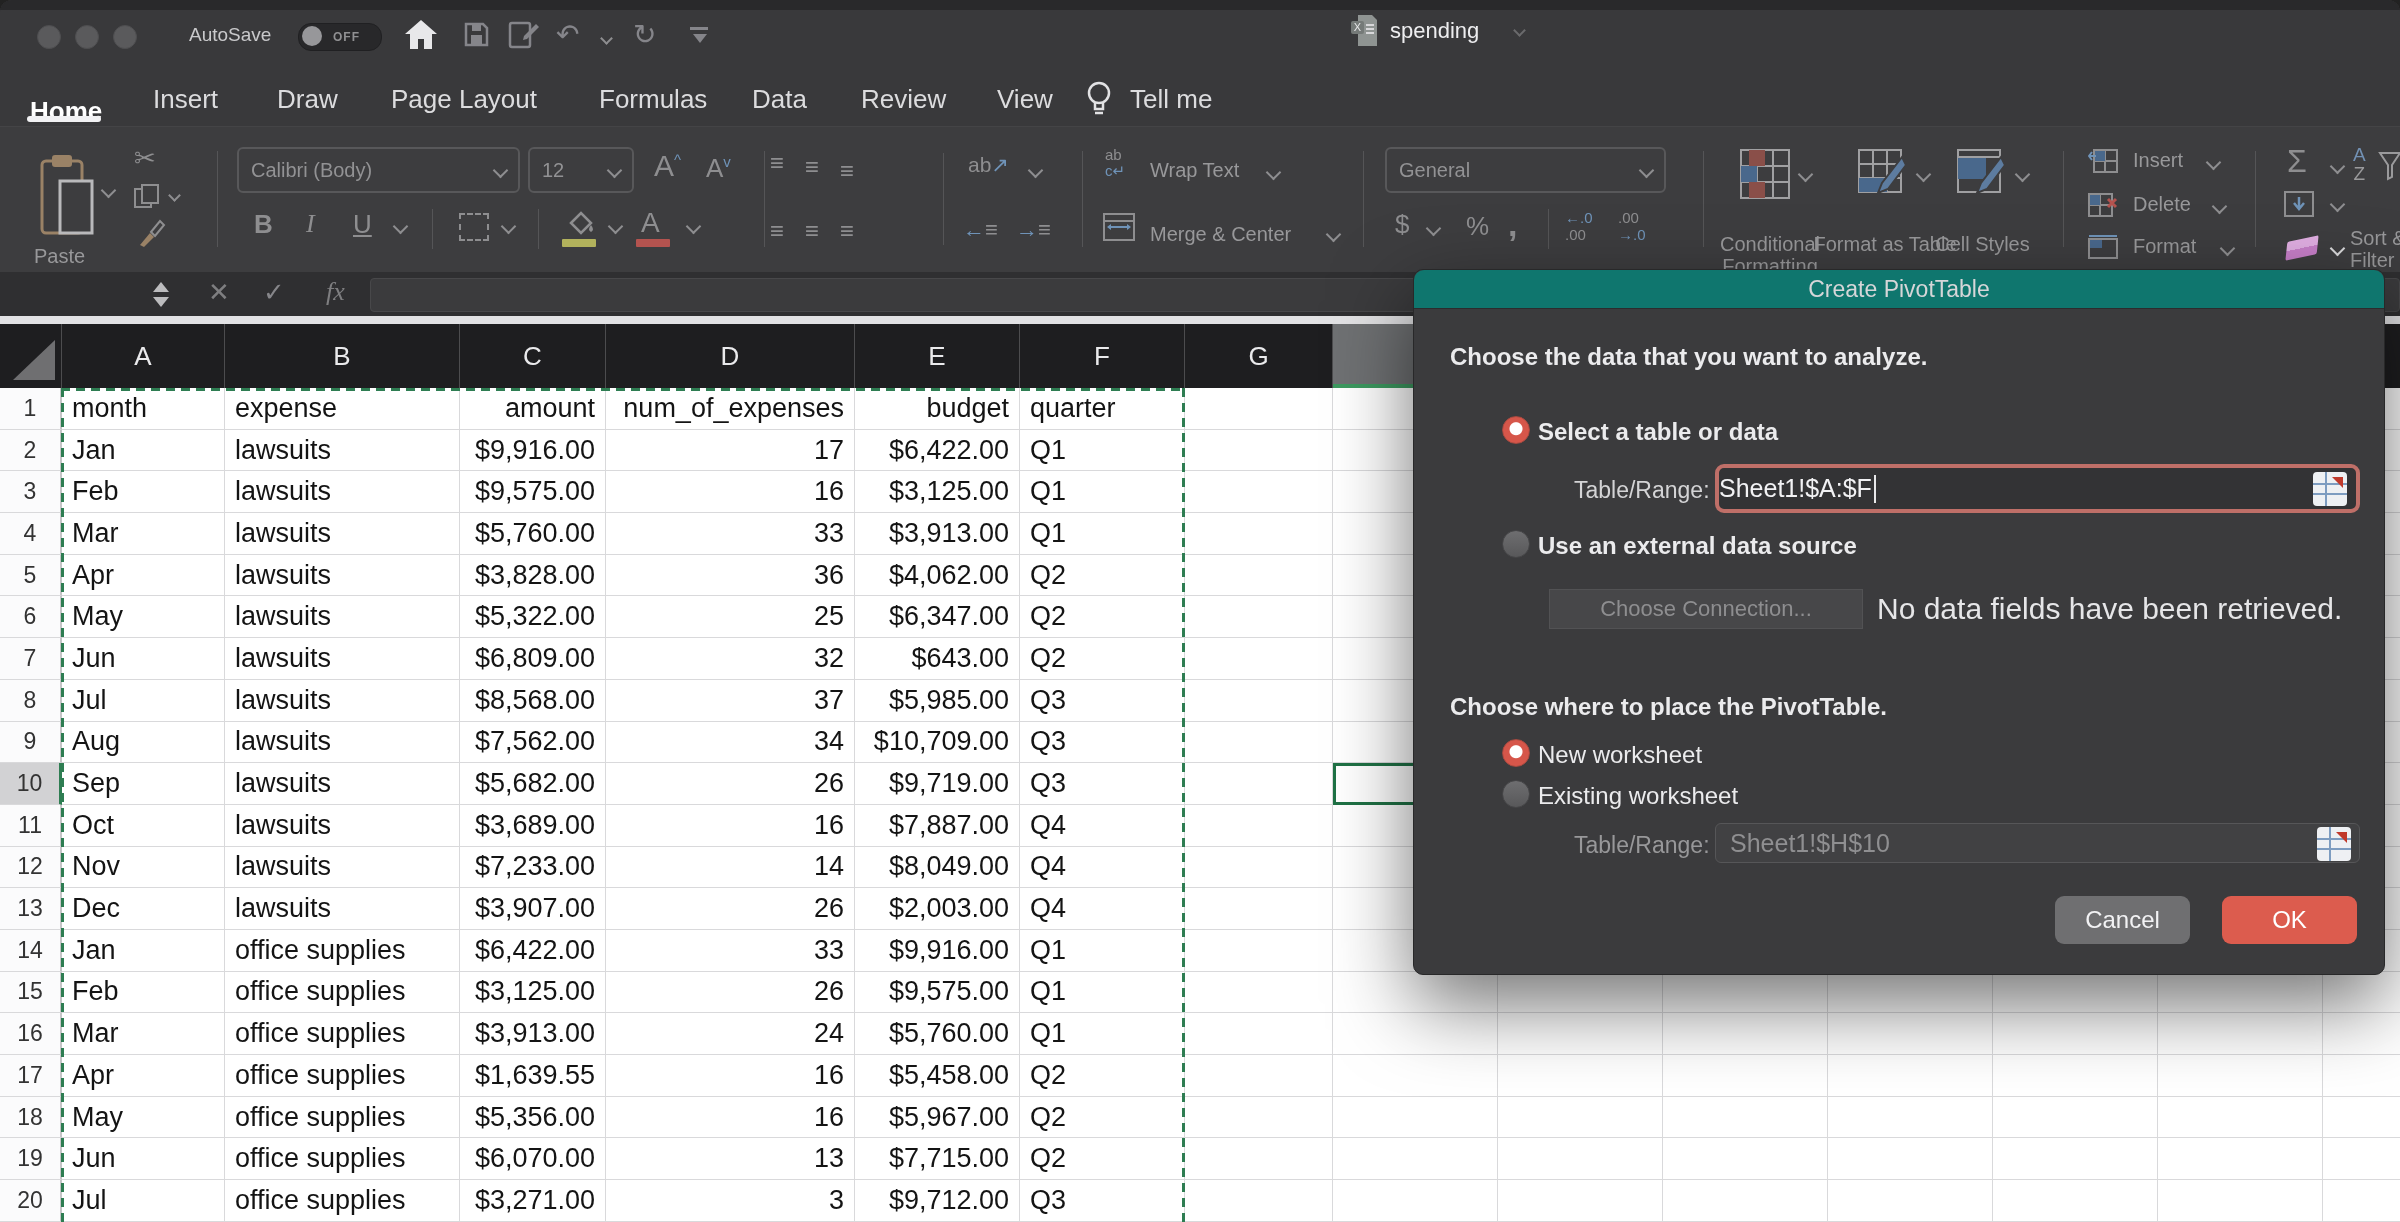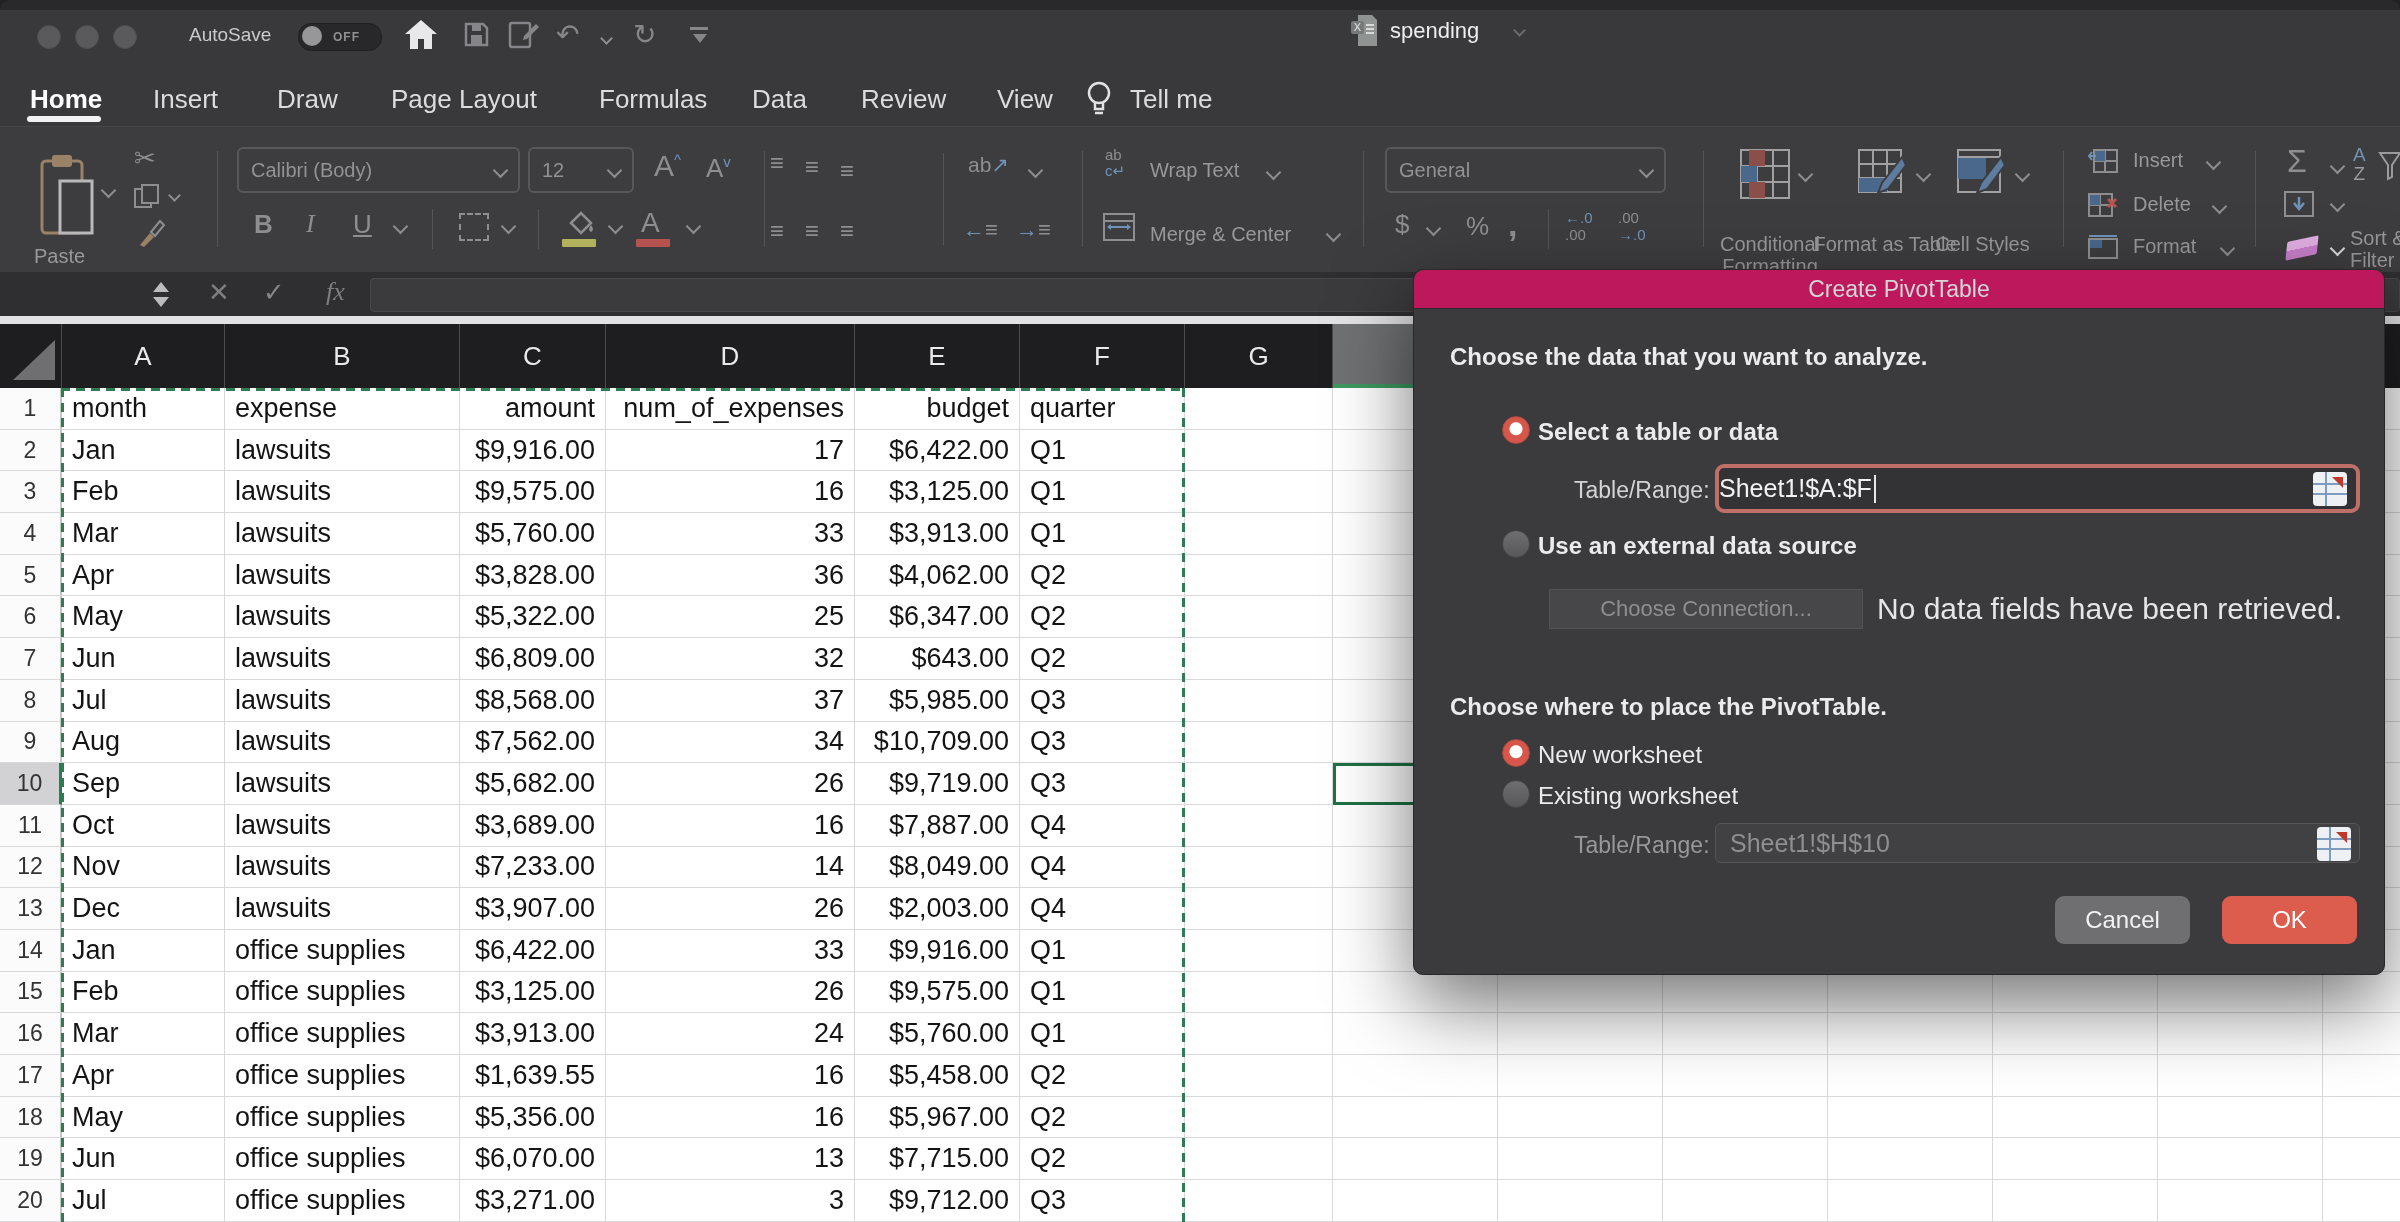--- a/index.html
+++ b/index.html
@@ -13,21 +13,21 @@
   #topstrip{left:0;top:0;width:2400px;height:10px;background:#29292b;}
   .tl{position:absolute;top:25px;width:22px;height:22px;border-radius:50%;background:#5a5a5c;border:1px solid #4e4e50;}
   #autosave{left:189px;top:24px;font-size:19px;color:#c9c9cb;}
   #toggle{left:298px;top:23px;width:82px;height:26px;border-radius:13px;background:#28282a;border:1px solid #202022;}
   #toggle .knob{position:absolute;left:3px;top:2px;width:20px;height:20px;border-radius:50%;background:#97979a;}
   #toggle .off{position:absolute;left:34px;top:6px;font-size:12px;font-weight:bold;color:#909092;letter-spacing:1px;}
   .tbicon{position:absolute;top:18px;color:#85858a;font-size:28px;line-height:34px;}
   #doc-title{left:1390px;top:18px;font-size:22px;color:#ededef;}
   
   .tab{position:absolute;top:84px;font-size:26px;color:#dcdcde;}
-  .tab.active{font-weight:bold;color:#fff;}
+  .tab.active{font-weight:bold;color:#fff;margin-top:12px;}
   #tab-underline{left:27px;top:116px;width:74px;height:6px;border-radius:3px;background:#f2f2f4;}
   
   #ribbon{left:0;top:126px;width:2400px;height:146px;background:#3d3d3f;border-top:1px solid #444446;}
   #ribbon .lbl{color:#98989a;font-size:20px;}
   #ribbon .glyph{color:#8e8e90;}
   .combo{position:absolute;height:46px;border:2px solid #58585a;border-radius:6px;box-sizing:border-box;color:#929294;font-size:20px;display:flex;align-items:center;padding:0 12px;}
   .combo .chev{margin-left:auto;}
   .swatch{position:absolute;height:8px;width:34px;border-radius:1px;}
   .icon3x3{position:absolute;width:50px;height:50px;}
   .minigrid{position:absolute;width:30px;height:24px;}
@@ -51,21 +51,21 @@
   .rh{width:62px;box-sizing:border-box;background:#fbfbfc;border-right:2px solid #c6c6c8;border-bottom:1px solid #d9d9db;color:#333;font-size:23px;display:flex;align-items:center;justify-content:center;}
   .rh.sel{background:#d2d2d4;border-right:3px solid #2e7d52;}
   .cell{box-sizing:border-box;border-right:1px solid #d9d9db;border-bottom:1px solid #d9d9db;font-size:27px;color:#141414;padding:0 10px;display:flex;align-items:center;overflow:hidden;white-space:nowrap;}
   .cell.r{justify-content:flex-end;}
   .filler{flex:1;box-sizing:border-box;border-bottom:1px solid #d9d9db;background-image:repeating-linear-gradient(90deg,transparent 0 164px,#d9d9db 164px 165px);}
   .marq-v{position:absolute;width:3px;background:repeating-linear-gradient(180deg,#2e7d52 0 9px,transparent 9px 15px);z-index:4;}
   .marq-h{position:absolute;height:3px;background:repeating-linear-gradient(90deg,#2e7d52 0 9px,transparent 9px 15px);z-index:4;}
   #sel-cell{left:1333px;top:763px;width:147px;height:42px;border:3px solid #1f7145;box-sizing:border-box;z-index:5;}
   
   #dialog{left:1413px;top:269px;width:970px;height:704px;background:#3b3b3d;border:1px solid #282829;border-radius:10px;box-shadow:0 30px 80px rgba(0,0,0,.55);z-index:20;}
-  #dlg-titlebar{position:absolute;left:0;top:0;width:100%;height:38px;background:#be185d;border-radius:10px 10px 0 0;border-bottom:1px solid #2c2c2e;display:flex;align-items:center;justify-content:center;color:#d6d6d8;font-size:23px;}
+  #dlg-titlebar{position:absolute;left:0;top:0;width:100%;height:38px;background:#0f766e;border-radius:10px 10px 0 0;border-bottom:1px solid #2c2c2e;display:flex;align-items:center;justify-content:center;color:#d6d6d8;font-size:23px;}
   .dhead{position:absolute;font-size:24px;font-weight:bold;color:#ebebed;}
   .dlabel{position:absolute;font-size:23px;color:#d4d4d6;width:125px;text-align:left;}
   .radio{position:absolute;width:28px;height:28px;border-radius:50%;box-sizing:border-box;}
   .radio.on{background:radial-gradient(circle at 50% 45%,#fff 0 6px,#d6564a 7px);border:1px solid #a84a40;}
   .radio.off{background:linear-gradient(180deg,#6e6e70,#58585a);border:1px solid #454547;}
   .rlbl{position:absolute;font-size:24px;color:#ebebed;}
   .field{position:absolute;left:301px;width:645px;box-sizing:border-box;display:flex;align-items:center;}
   #field1{top:194px;height:49px;background:#333335;border:4px solid #bf6f68;border-radius:9px;color:#f2f2f4;font-size:25px;}
   #field1 .caret{width:2px;height:28px;background:#e8e8ea;margin-left:2px;}
   #field2{top:553px;height:40px;background:#414143;border:1px solid #565658;border-radius:6px;color:#8f8f91;font-size:25px;padding-left:14px;}

